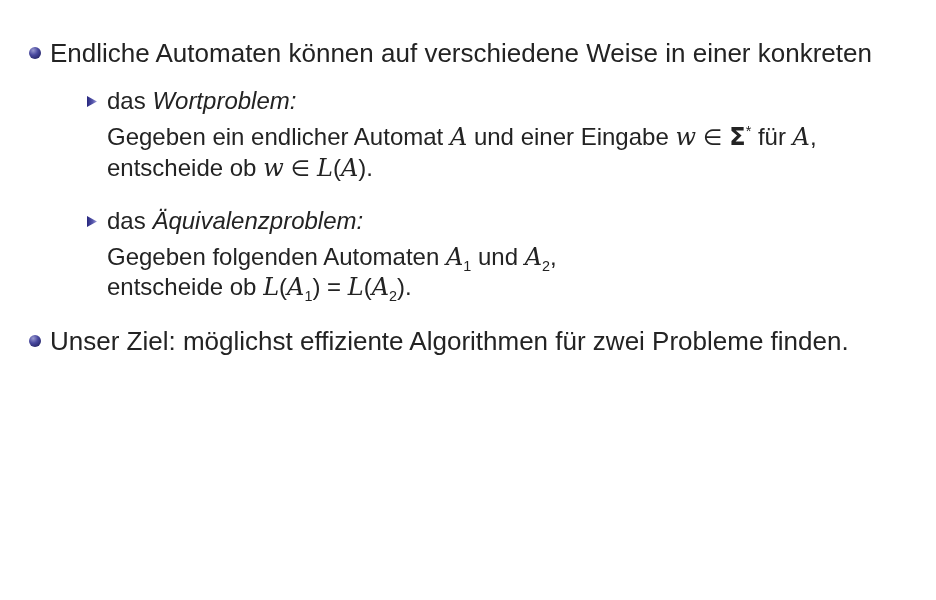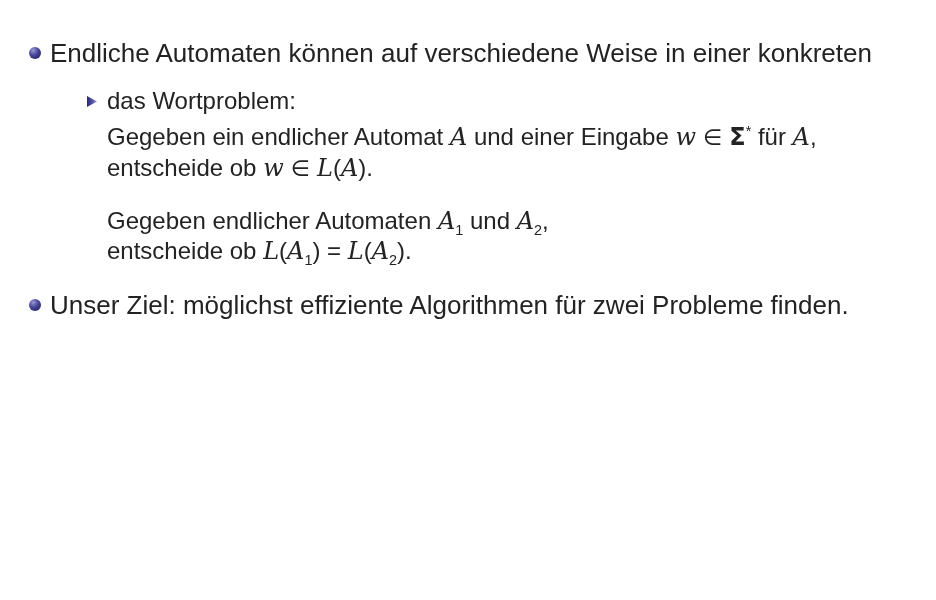--- a/index.html
+++ b/index.html
@@ -57,21 +57,21 @@
   .marker.tri {
     left: -20px;
     top: 10px;
     width: 10px;
     height: 11px;
     background: linear-gradient(90deg, #26267d 0%, #5555ab 55%, #9c9cd6 100%);
     clip-path: polygon(0 0, 100% 50%, 0 100%);
   }
 
   .seg.rm  { font-style: normal; }
-  .seg.it  { }
+  .seg.it  { font-style: italic; }
   .seg.math {
     font-family: "DejaVu Serif", serif;
     font-style: italic;
   }
   .seg.cal {
     font-family: "DejaVu Serif", serif;
     font-style: italic;
   }
   .seg.sym { font-family: "DejaVu Sans", sans-serif; font-size: 0.92em; }
   .seg.sigma { font-weight: bold; font-family: "DejaVu Sans", sans-serif; }
@@ -88,22 +88,26 @@
         <div class="line"><span class="seg rm">Endliche Automaten können auf verschiedene Weise in einer konkreten</span></div>
       </div>
       <div class="item l2 head">
         <span class="marker tri"></span>
         <div class="line"><span class="seg rm">das </span><span class="seg it">Wortproblem:</span></div>
       </div>
       <div class="item l2 body">
         <div class="line"><span class="seg rm">Gegeben ein endlicher Automat </span><span class="seg cal">A</span><span class="seg rm"> und einer Eingabe </span><span class="seg math">w</span><span class="seg sym"> ∈ </span><span class="seg sigma">Σ</span><span class="seg sup">*</span><span class="seg rm"> für </span><span class="seg cal">A</span><span class="seg rm">,</span></div>
         <div class="line"><span class="seg rm">entscheide ob </span><span class="seg math">w</span><span class="seg sym"> ∈ </span><span class="seg math">L</span><span class="seg rm">(</span><span class="seg cal">A</span><span class="seg rm">).</span></div>
       </div>
+      <div class="item l2 head">
+        <span class="marker tri"></span>
+        <div class="line"><span class="seg rm">das </span><span class="seg it">Äquivalenzproblem:</span></div>
+      </div>
       <div class="item l2 body">
-        <div class="line"><span class="seg rm">Gegeben endlicher Automaten </span><span class="seg cal">A</span><span class="seg sub">1</span><span class="seg rm"> und </span><span class="seg cal">A</span><span class="seg sub">2</span><span class="seg rm">,</span></div>
+        <div class="line"><span class="seg rm">Gegeben folgenden Automaten </span><span class="seg cal">A</span><span class="seg sub">1</span><span class="seg rm"> und </span><span class="seg cal">A</span><span class="seg sub">2</span><span class="seg rm">,</span></div>
         <div class="line"><span class="seg rm">entscheide ob </span><span class="seg math">L</span><span class="seg rm">(</span><span class="seg cal">A</span><span class="seg sub">1</span><span class="seg rm">) = </span><span class="seg math">L</span><span class="seg rm">(</span><span class="seg cal">A</span><span class="seg sub">2</span><span class="seg rm">).</span></div>
       </div>
       <div class="item l1 head">
         <span class="marker ball"></span>
         <div class="line"><span class="seg rm">Unser Ziel: möglichst effiziente Algorithmen für zwei Probleme finden.</span></div>
       </div>
     </div>
 </div>
 
 </body></html>

